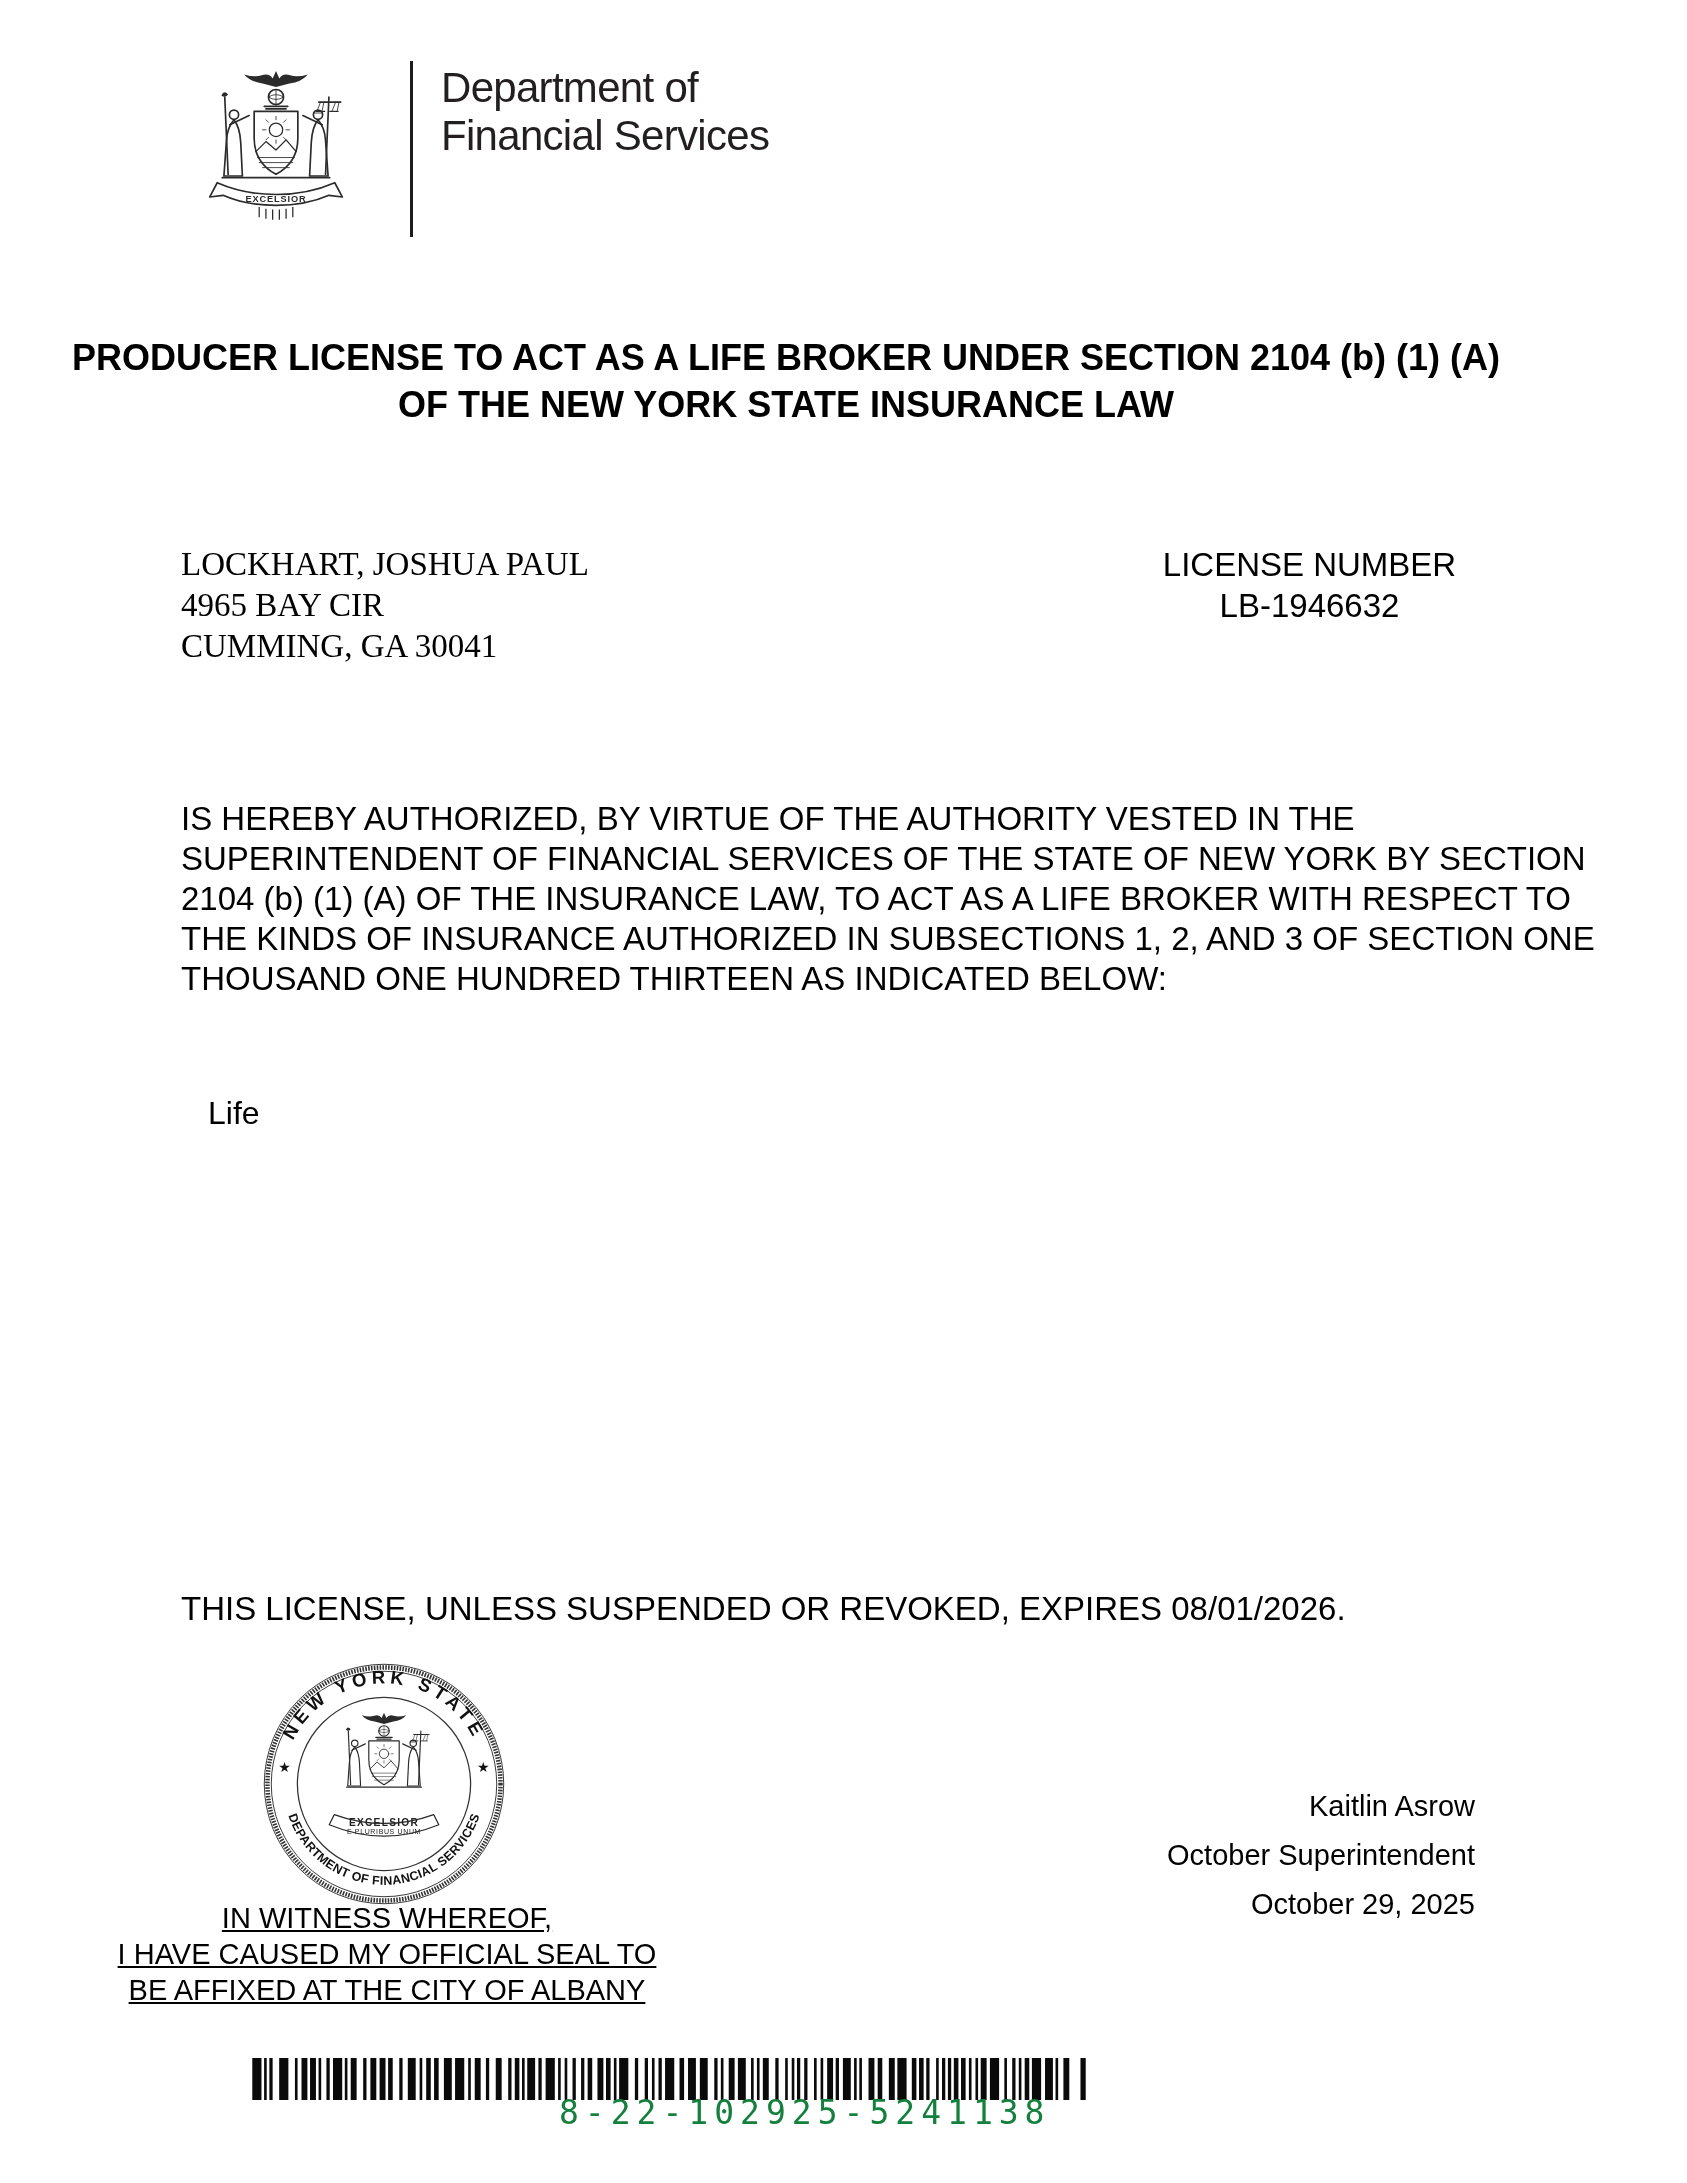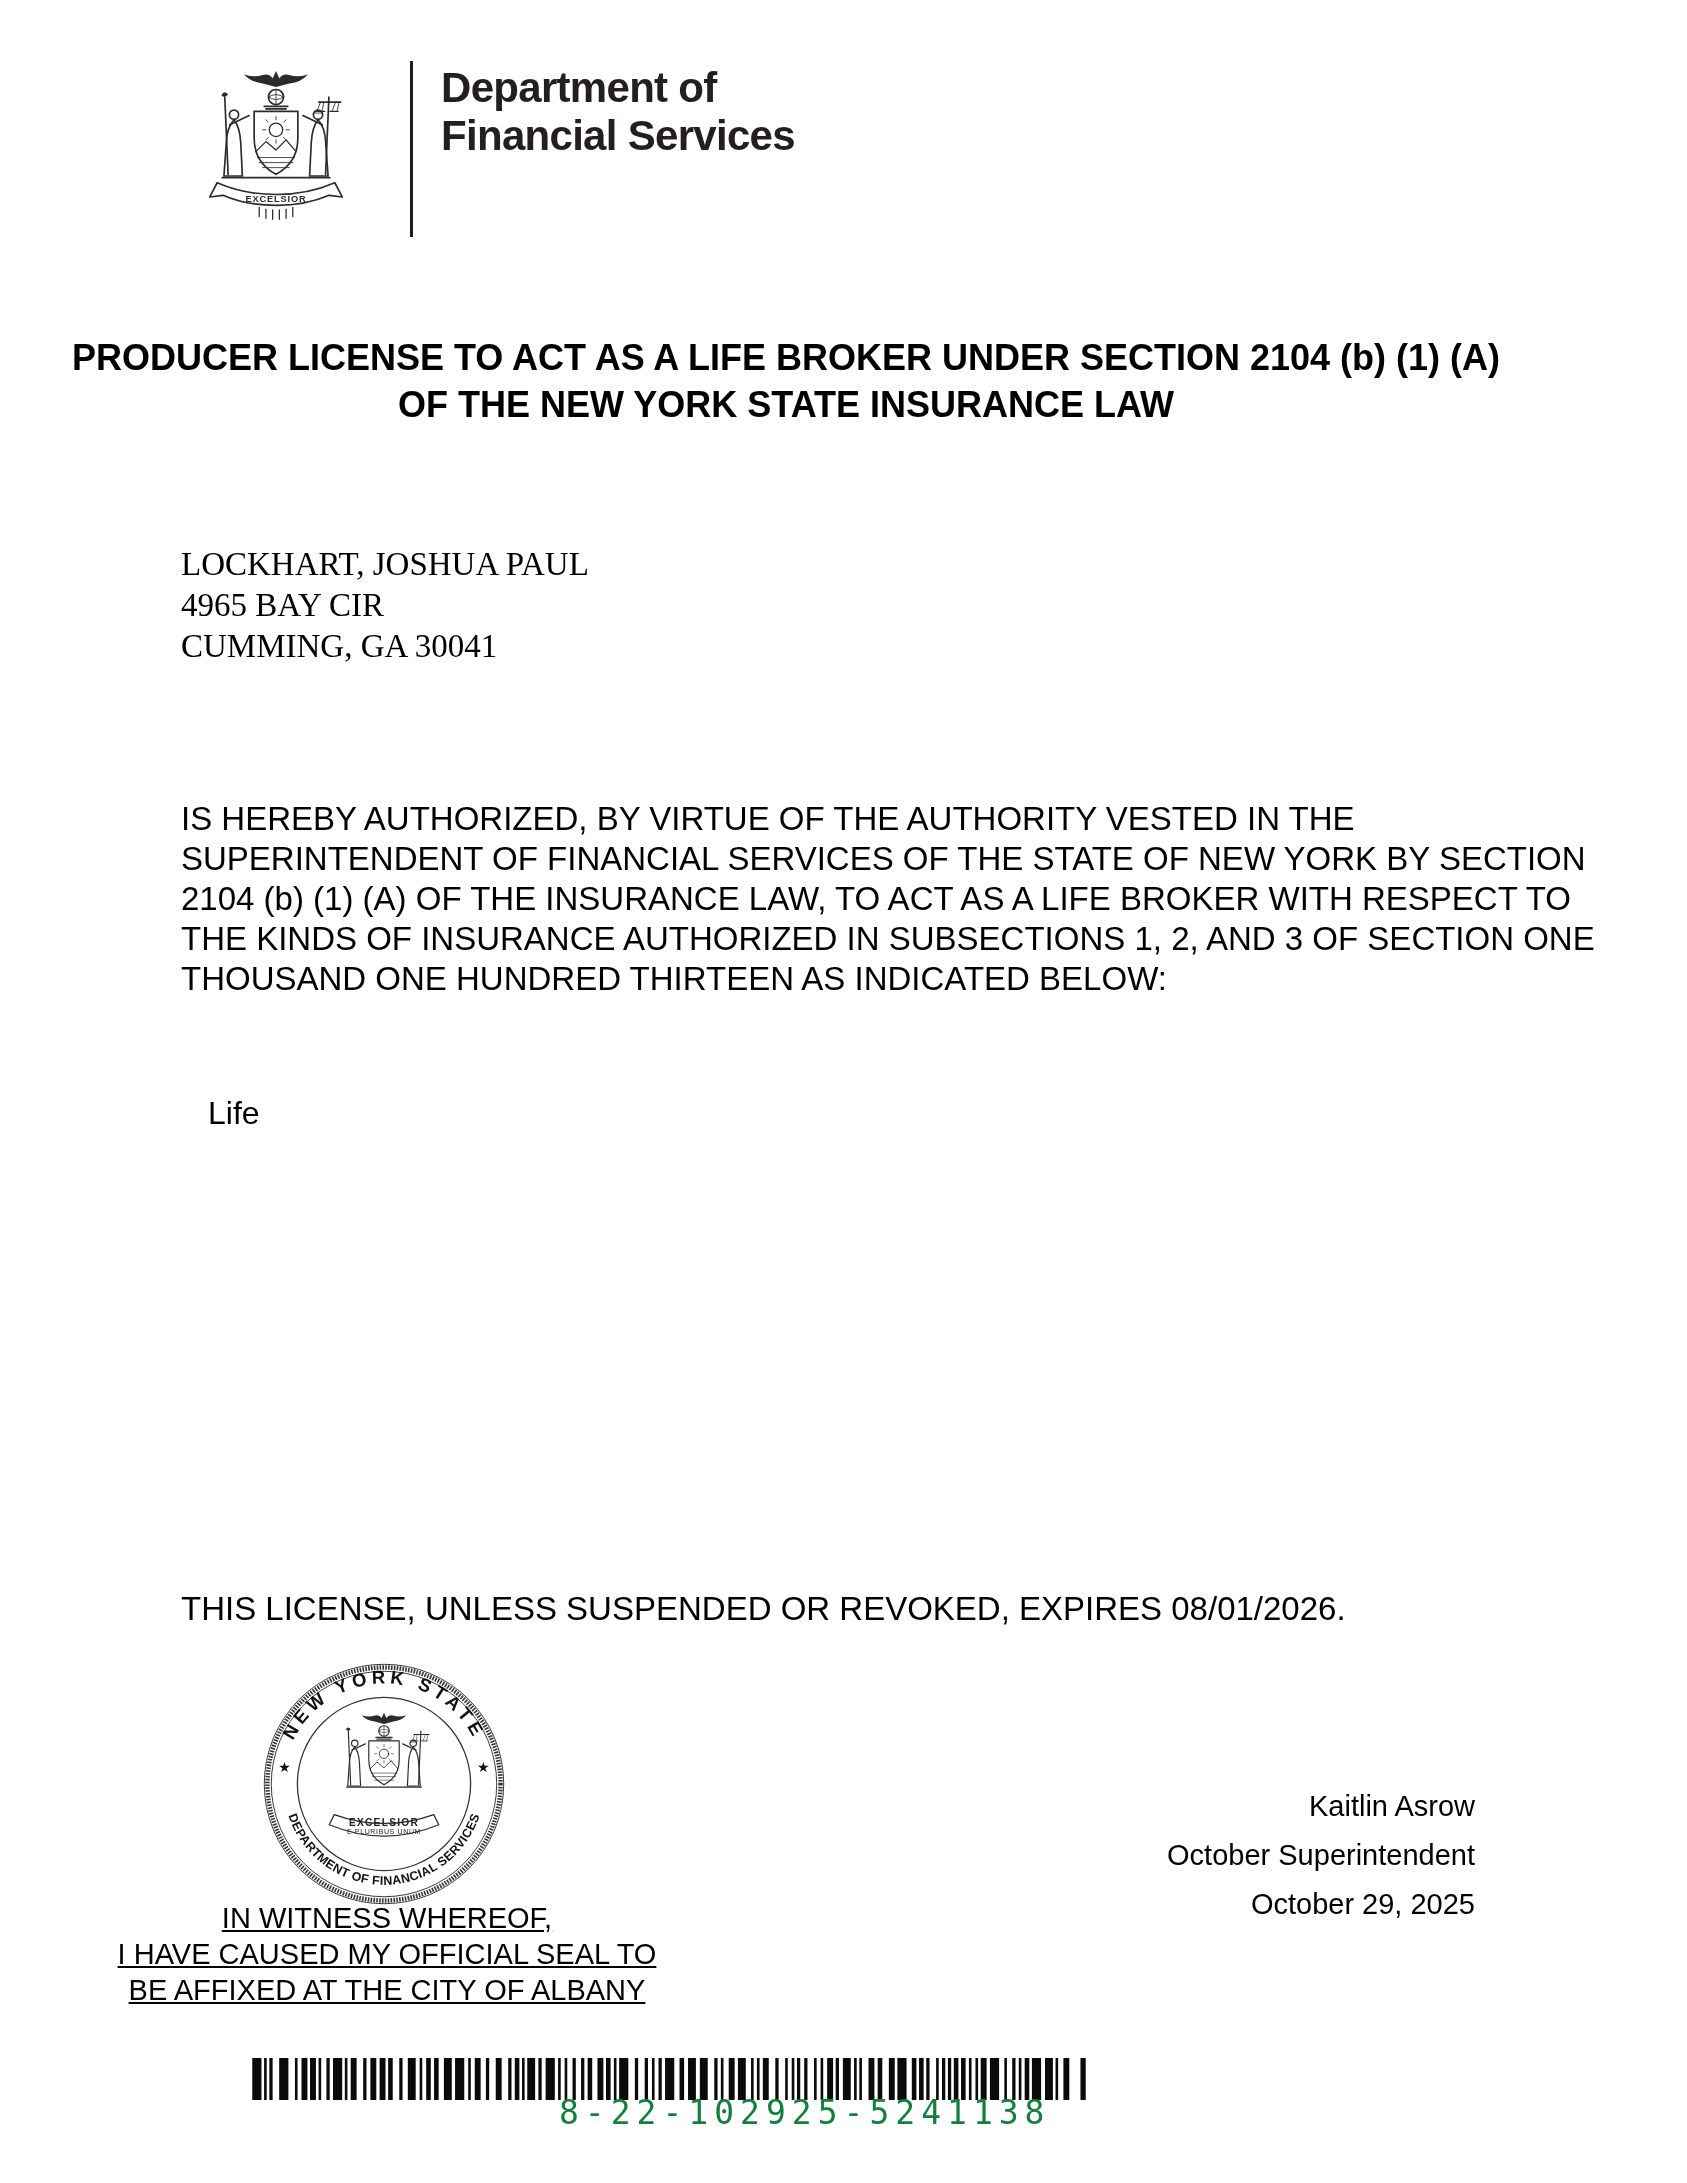--- a/index.html
+++ b/index.html
@@ -10,21 +10,21 @@
     background: #ffffff;
     font-family: "Liberation Sans", sans-serif;
     color: #000000;
     overflow: hidden;
   }
   
   .hdr-logo { position: absolute; left: 192px; top: 56px; width: 168px; height: 193px; }
   .hdr-divider { position: absolute; left: 410px; top: 61px; width: 2.6px; height: 176px; background: #1c1c1c; }
   .hdr-name {
     position: absolute; left: 441px; top: 64px;
-    font-size: 42px; font-weight: bold; line-height: 48px;
+    font-size: 42px; font-weight: normal; line-height: 48px;
     color: #231f20; letter-spacing: -0.7px; white-space: nowrap;
   }
   
   .doc-title {
     position: absolute; left: 0; top: 334px; width: 1572px;
     text-align: center; font-weight: bold; font-size: 36px; line-height: 47px;
   }
   .doc-title div { white-space: nowrap; }
   
   .licensee { position: absolute; left: 181px; top: 544px; font-size: 33px; line-height: 41px; font-family: Liberation Serif, serif; }
@@ -115,20 +115,24 @@
     <div>PRODUCER LICENSE TO ACT AS A LIFE BROKER UNDER SECTION 2104 (b) (1) (A)</div>
     <div>OF THE NEW YORK STATE INSURANCE LAW</div>
   </div>
 
   <div class="licensee">
     <div>LOCKHART, JOSHUA PAUL</div>
     <div>4965 BAY CIR</div>
     <div>CUMMING, GA 30041</div>
   </div>
 
+  <div class="license-number">
+    <div>LICENSE NUMBER</div>
+    <div>LB-1946632</div>
+  </div>
 
   <div class="body-text">
     <div>IS HEREBY AUTHORIZED, BY VIRTUE OF THE AUTHORITY VESTED IN THE</div>
     <div>SUPERINTENDENT OF FINANCIAL SERVICES OF THE STATE OF NEW YORK BY SECTION</div>
     <div>2104 (b) (1) (A) OF THE INSURANCE LAW, TO ACT AS A LIFE BROKER WITH RESPECT TO</div>
     <div>THE KINDS OF INSURANCE AUTHORIZED IN SUBSECTIONS 1, 2, AND 3 OF SECTION ONE</div>
     <div>THOUSAND ONE HUNDRED THIRTEEN AS INDICATED BELOW:</div>
   </div>
 
   <div class="loa">Life</div>

